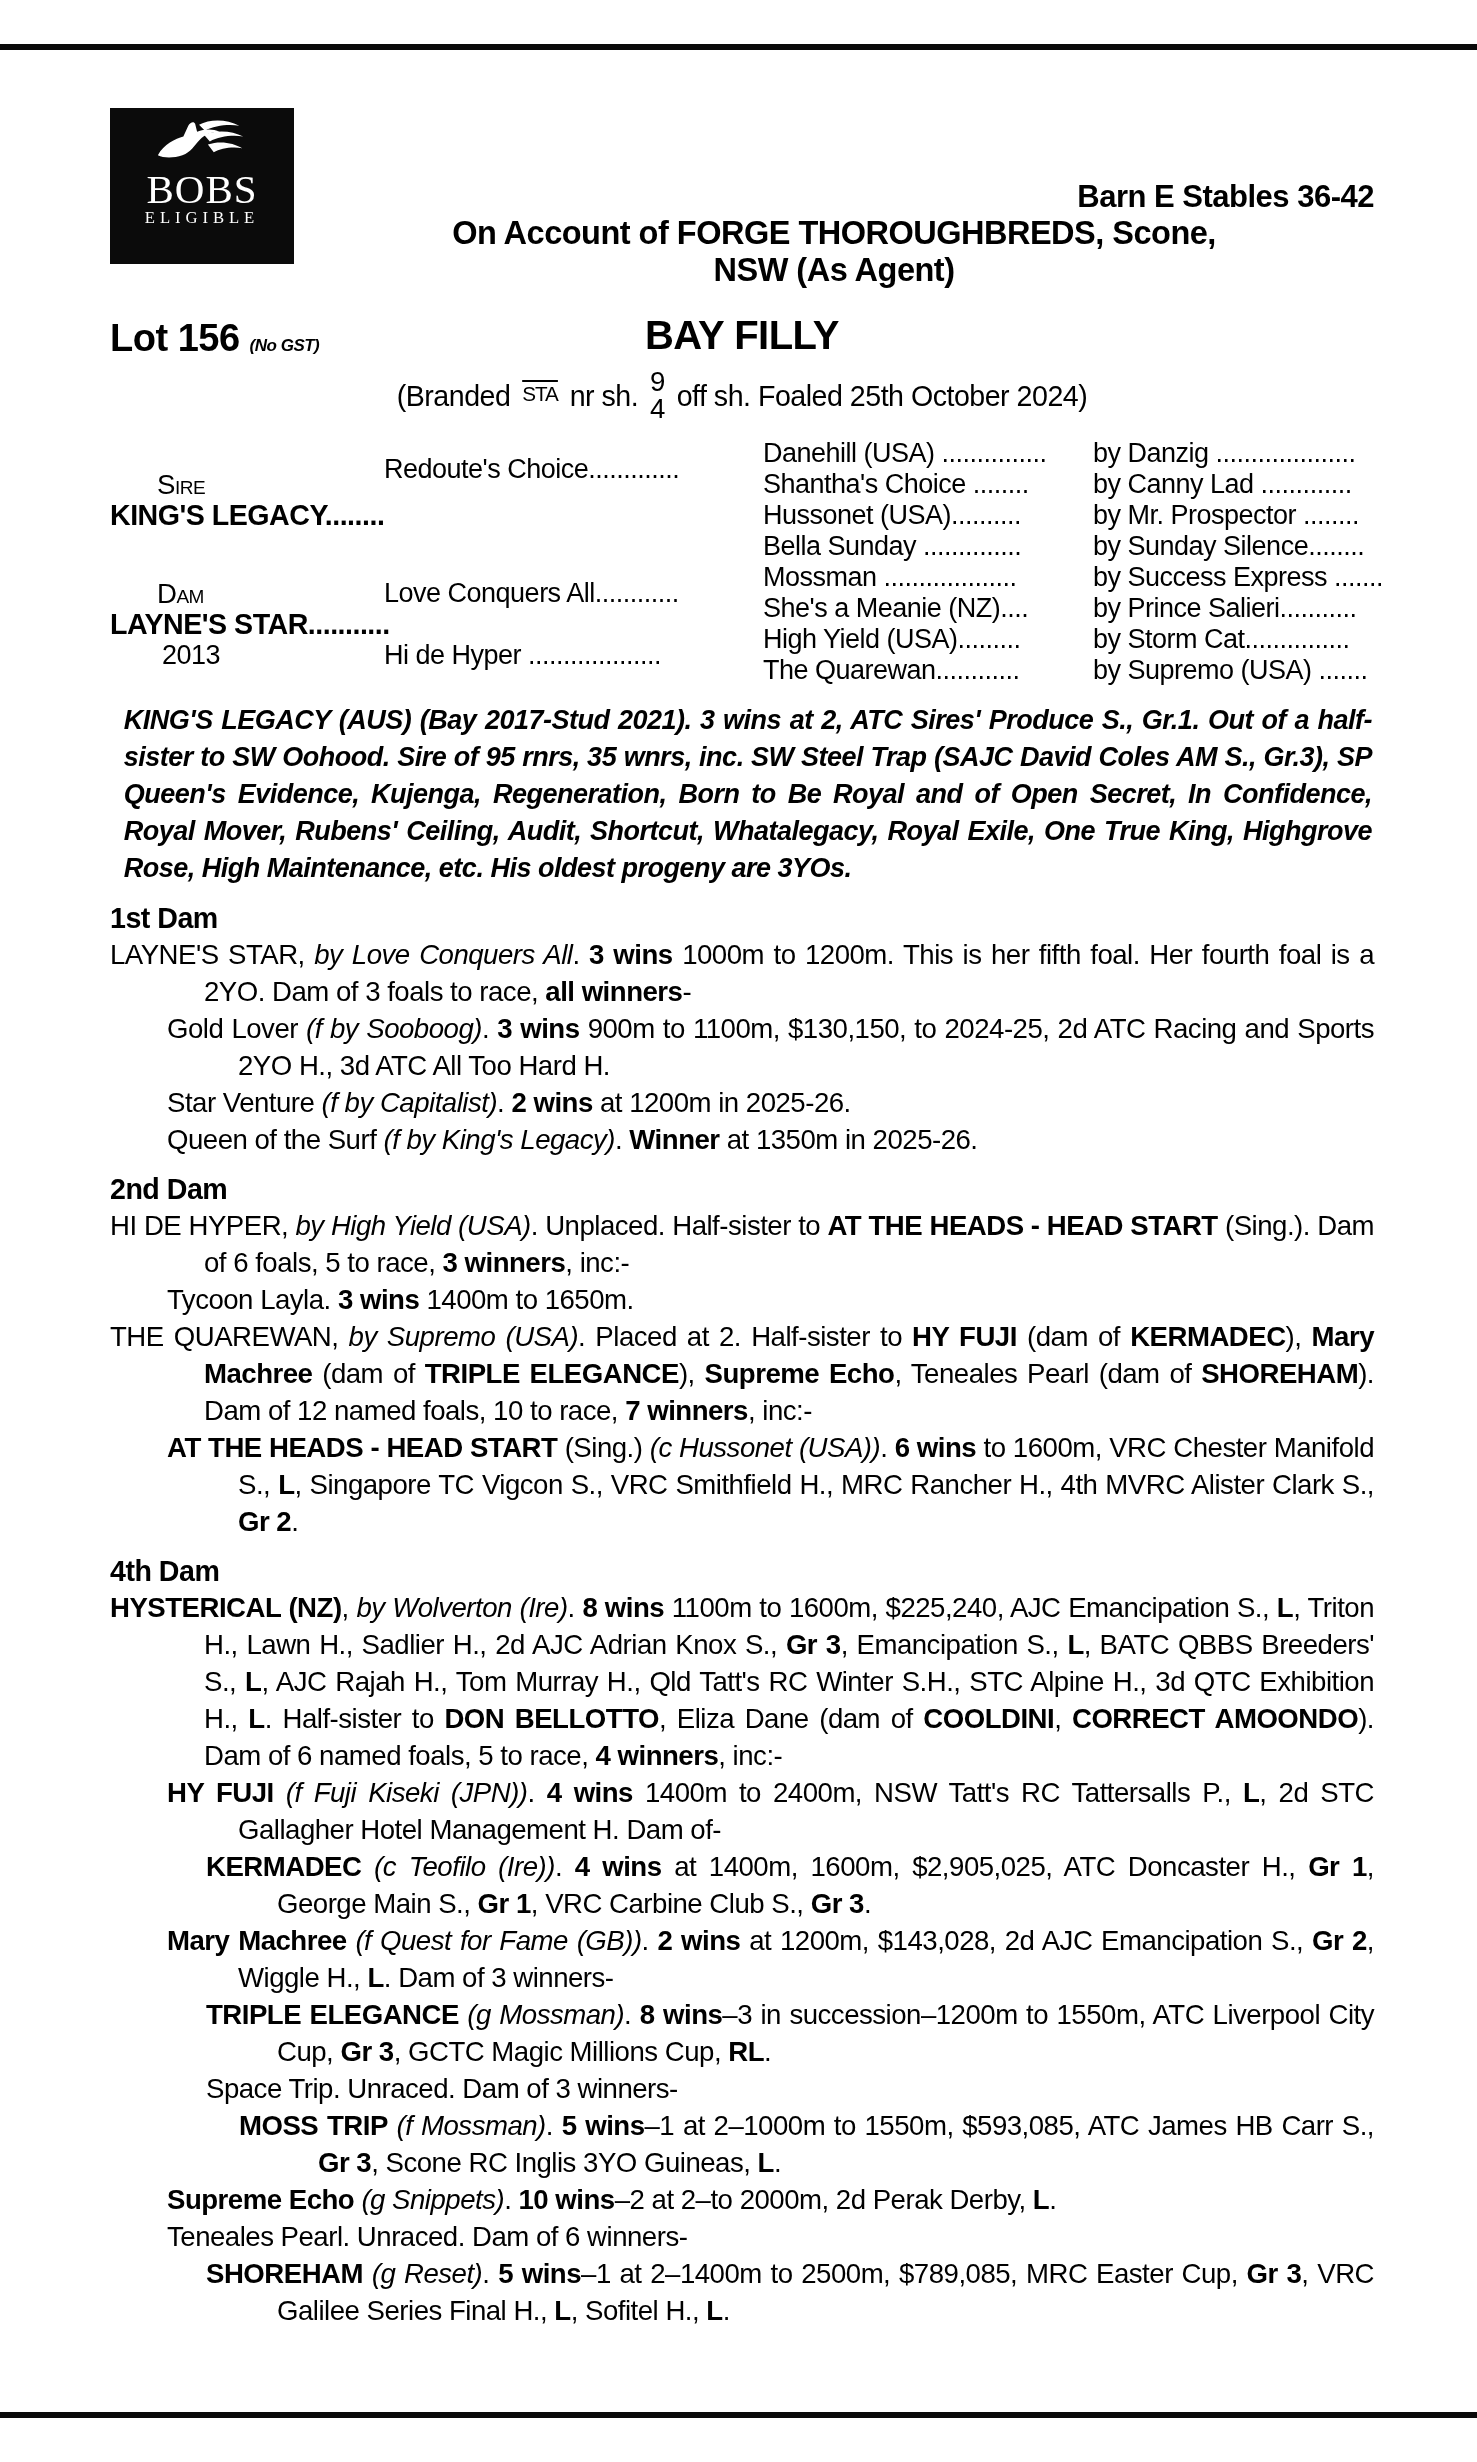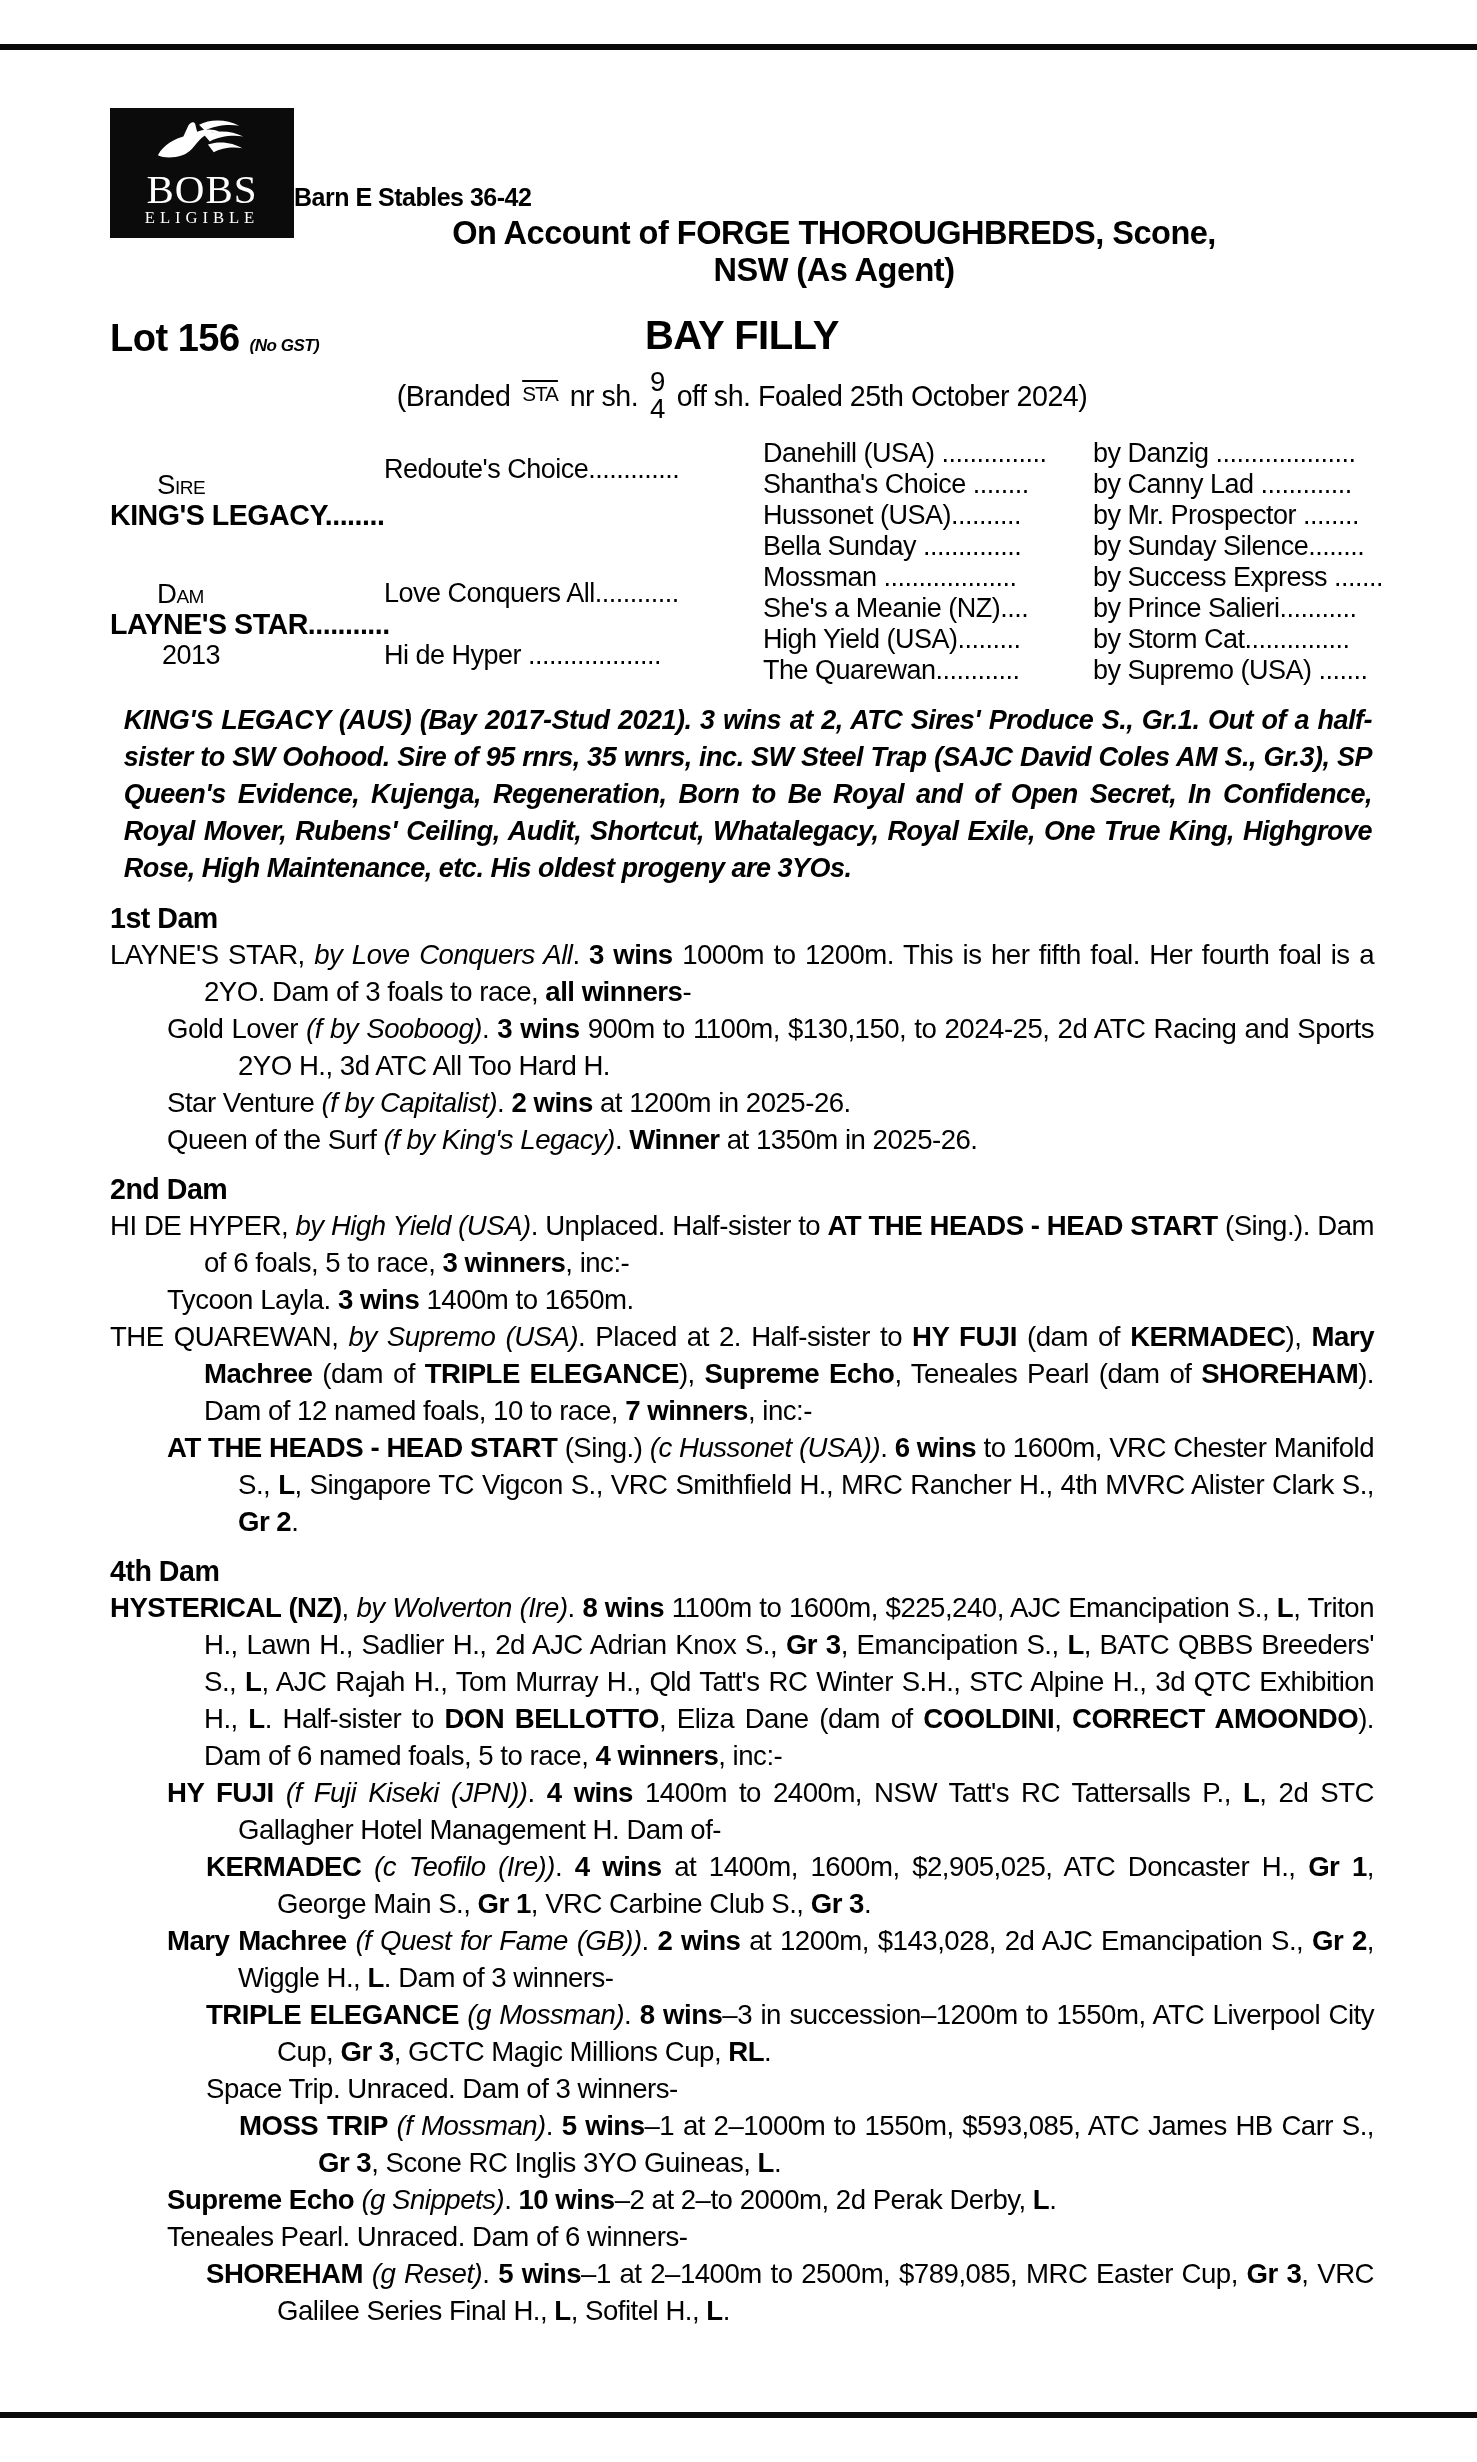--- a/index.html
+++ b/index.html
@@ -5,26 +5,26 @@
   html,body{margin:0;padding:0;background:#fff;}
   .page{position:relative;width:1478px;height:2463px;background:#ffffff;color:#000;
         font-family:"Liberation Sans",sans-serif;letter-spacing:-0.5px;overflow:hidden;}
   .rule{position:absolute;left:0;width:1478px;height:5.9px;background:#0a0a0a;}
   .rule-top{top:44px;}
   .rule-bottom{top:2412px;}
   .content{position:absolute;left:110px;top:108px;width:1264px;}
 
   
   .header{display:flex;}
-  .logo{width:184px;height:130px;background:#0b0b0b;color:#fff;display:flex;flex-direction:column;
+  .logo{width:184px;height:156px;background:#0b0b0b;color:#fff;display:flex;flex-direction:column;
         align-items:center;justify-content:flex-start;box-sizing:border-box;padding-top:7.9px;flex:0 0 184px;}
   .logo-bobs{font-family:"Liberation Serif",serif;font-size:41px;line-height:37px;letter-spacing:1px;}
   .logo-eligible{font-family:"Liberation Serif",serif;font-size:16.7px;letter-spacing:4.9px;line-height:19.7px;}
   .header-text{flex:1;padding-top:71px;}
-  .barn{font-weight:bold;font-size:25px;line-height:36px;}
+  .barn{text-align:right;font-weight:bold;font-size:31px;line-height:36px;}
   .account{text-align:center;font-weight:bold;font-size:32.5px;line-height:37px;}
 
   
   .lot-row{position:relative;margin-top:23.6px;height:49px;}
   .lot{position:absolute;left:0;top:4.9px;font-size:38px;font-weight:bold;}
   .gst{font-size:17px;font-style:italic;}
   .sex{text-align:center;font-size:40px;font-weight:bold;}
 
   
   .branded{display:flex;justify-content:center;align-items:center;gap:11.8px;font-size:28.6px;margin-top:7.9px;}

